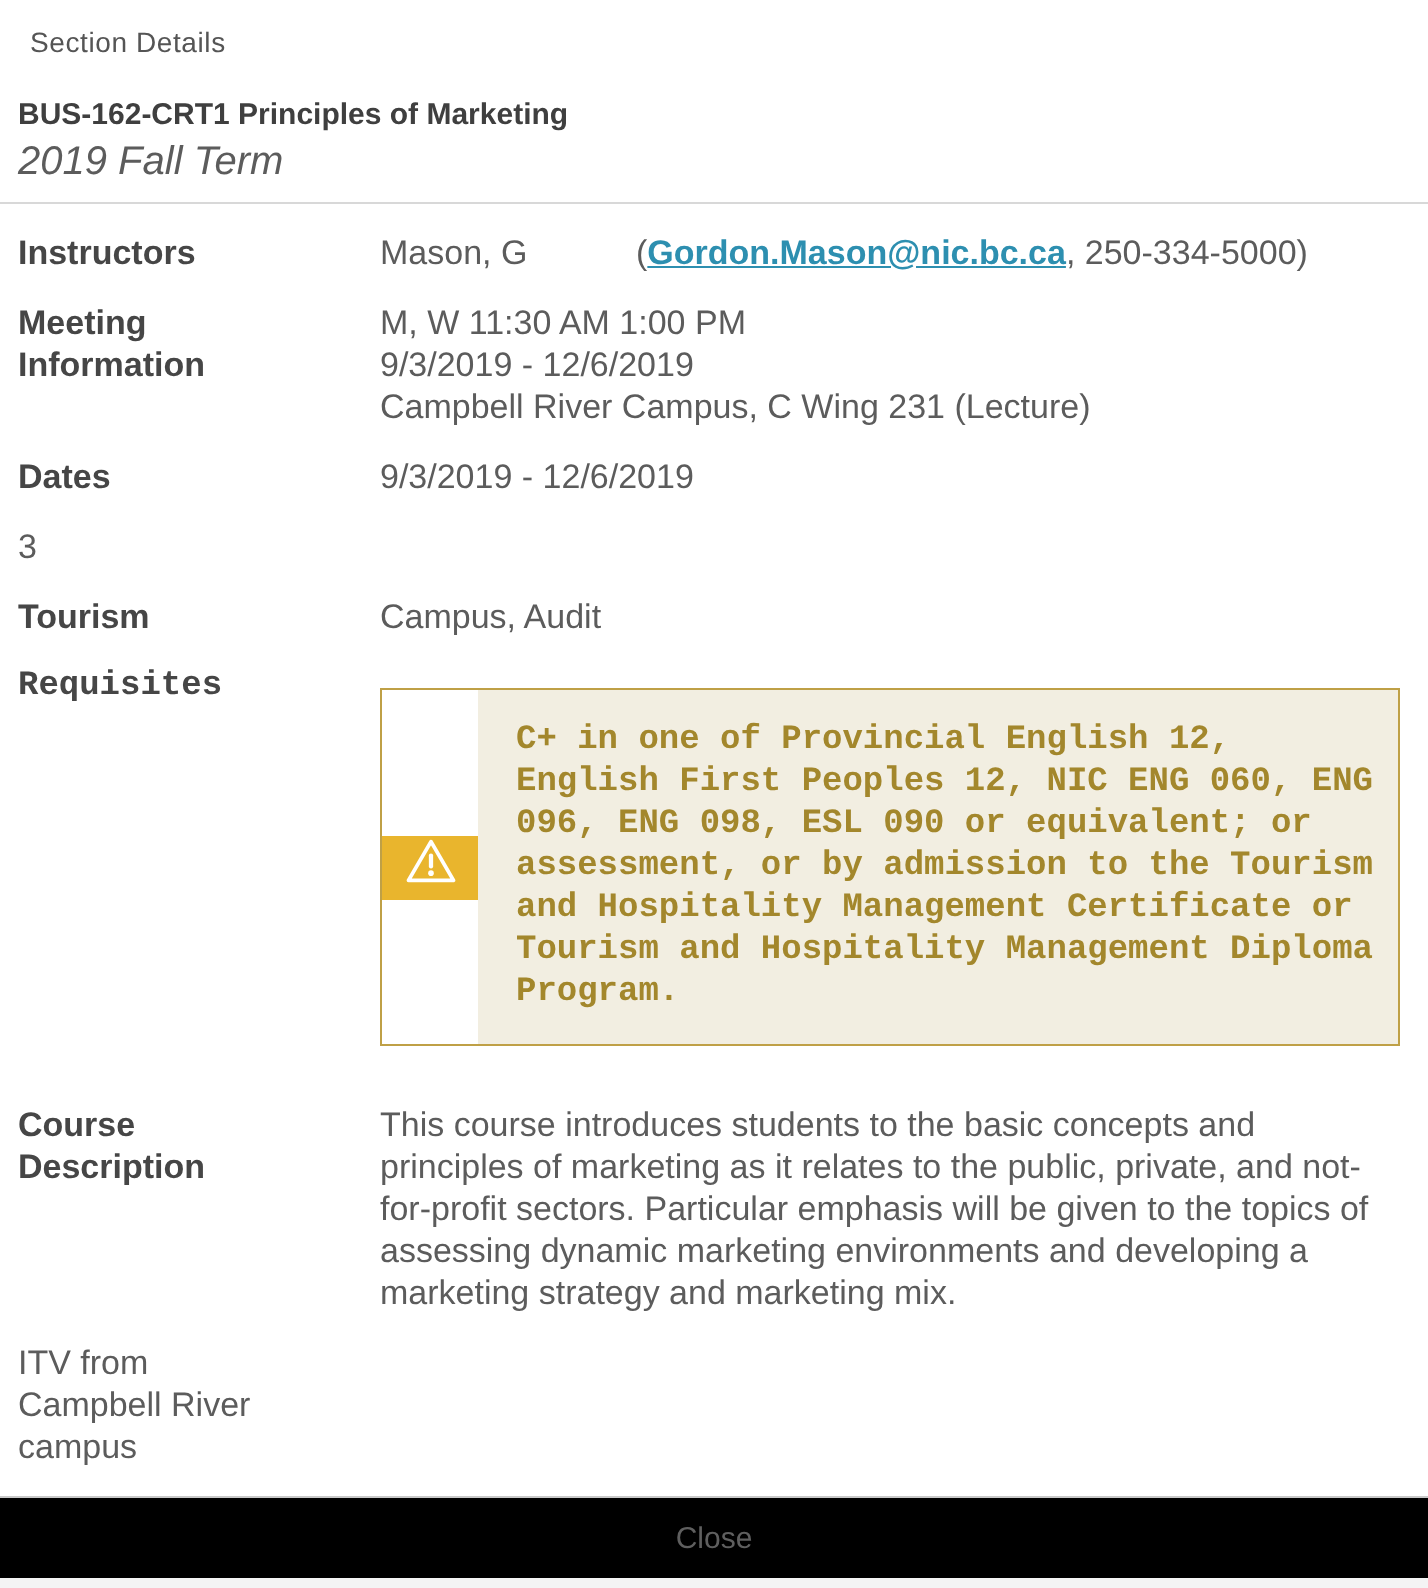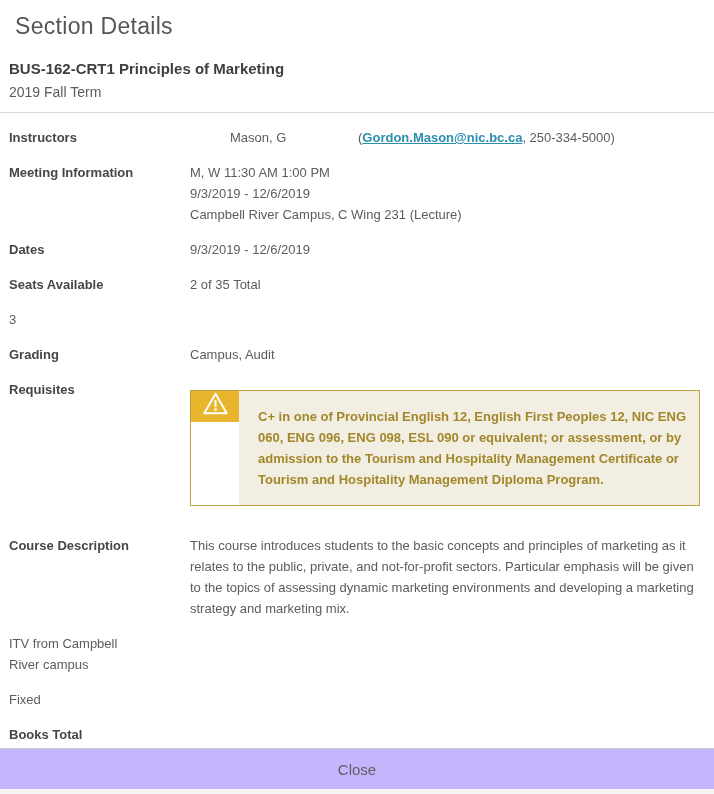--- a/index.html
+++ b/index.html
@@ -9,85 +9,86 @@
     width: 714px; height: 794px;
     overflow: hidden;
   }
   .dialog {
     position: relative;
     width: 714px; height: 794px;
     background: #ffffff;
     color: #5c5c5c;
   }
   .dialog-title {
-    font-size: 23px;
+    font-size: 14px;
     font-weight: 400;
     color: #555555;
     letter-spacing: .3px;
     padding: 13px 14px 0 15px;
   }
   .course-head { padding: 19px 14px 0 9px; }
   .course-title {
     font-size: 15px;
     font-weight: 700;
     color: #3f3f3f;
     line-height: 20px;
   }
   .course-term {
-    font-size: 14px;
+    font-size: 20px;
     color: #5c5c5c;
     line-height: 20px;
     margin-top: 3px;
+    font-style: italic;
   }
   .divider {
     border: none;
     border-top: 1px solid #d8d8d8;
     margin-top: 10px;
   }
   .rows { padding: 14px 14px 0 9px; }
   .row {
     display: grid;
     grid-template-columns: 140px 1fr;
     column-gap: 41px;
     align-items: start;
-    font-size: 13px;
+    font-size: 17px;
     line-height: 21px;
     margin-bottom: 14px;
   }
   .row .label { font-weight: 700; color: #464646; }
   .row .value { color: #5c5c5c; }
-  .instructor-value { display: grid; grid-template-columns: 128px 1fr; margin-left: 40px; }
+  .instructor-value { display: grid; grid-template-columns: 128px 1fr; }
   .email-link { text-decoration: underline; cursor: pointer; }
   .warnbox {
     display: flex;
-    align-items: flex-start;
+    align-items: center;
     margin: 11px 0 15px 0;
   }
   .warn-stripe {
     flex: 0 0 48px;
     display: flex;
     align-items: center;
     justify-content: center;
   }
   .warn-text {
     flex: 1;
     padding: 15px 12px 15px 19px;
     font-weight: 700;
     line-height: 21px;
   }
-  .row-requisites { margin-bottom: 14px; }
+  .row-requisites { margin-bottom: 14px; font-family: Liberation Mono, monospace; }
   .row-books .value { min-height: 21px; }
   .footer {
     position: absolute;
     left: 0; right: 0; bottom: 5px;
     border-top: 1px solid #c9c9c9;
     height: 41px;
     display: flex;
     justify-content: center;
-    background: #c4b5fd;
+    background: #000000;
   }
   .close-btn {
     background: none;
     border: none;
     font-family: "Liberation Sans", sans-serif;
     font-size: 15px;
     color: #5f5f5f;
     cursor: pointer;
     padding: 6px 24px;
   }
@@ -129,31 +130,27 @@
         <div>9/3/2019 - 12/6/2019</div>
         <div>Campbell River Campus, C Wing 231 (Lecture)</div>
       </div>
     </div>
 
     <div class="row">
       <div class="label">Dates</div>
       <div class="value">9/3/2019 - 12/6/2019</div>
     </div>
 
-    <div class="row">
-      <div class="label">Seats Available</div>
-      <div class="value">2 of 35 Total</div>
-    </div>
 
     <div class="row">
       <div class="value">3</div>
     </div>
 
     <div class="row">
-      <div class="label">Grading</div>
+      <div class="label">Tourism</div>
       <div class="value">Campus, Audit</div>
     </div>
 
     <div class="row row-requisites">
       <div class="label">Requisites</div>
       <div class="value">
         <div class="warnbox" style="border: 1px solid rgb(191, 160, 70);">
           <div class="warn-stripe" style="background: rgb(233, 181, 45);">
             <span>
               <svg width="27" height="25" viewBox="0 0 24 22" aria-hidden="true">

